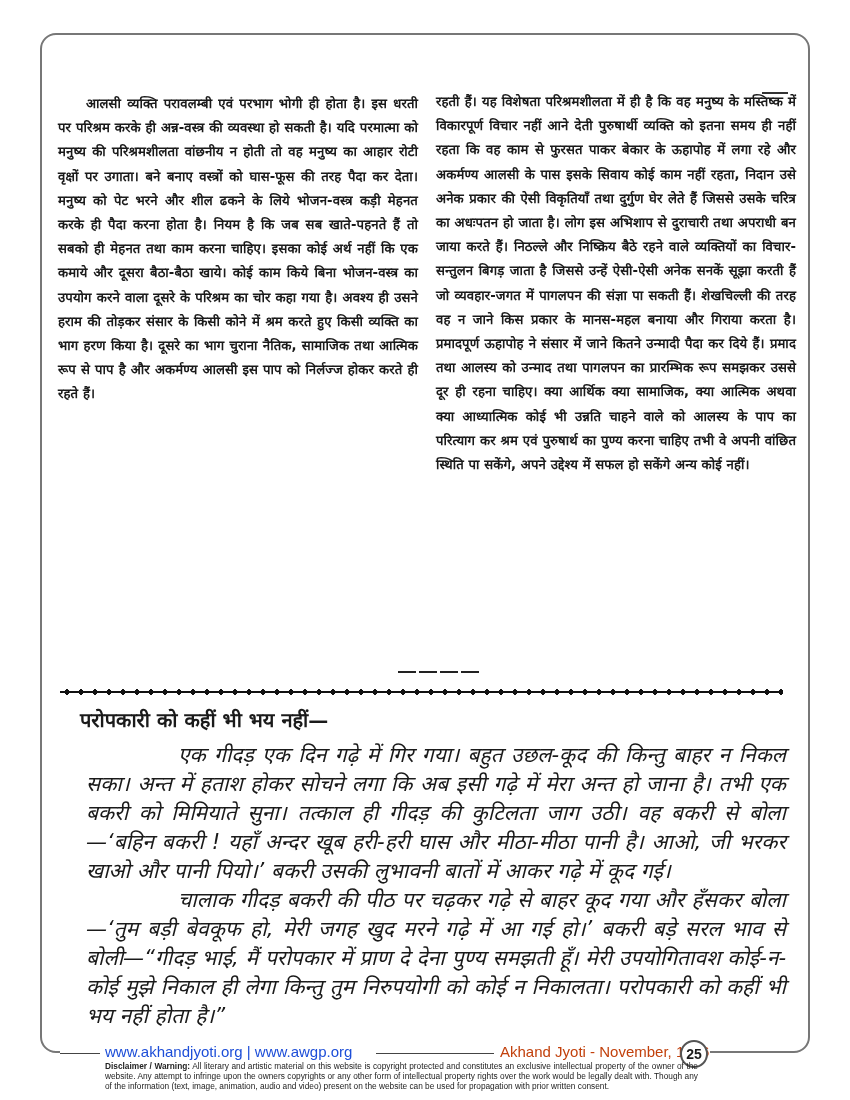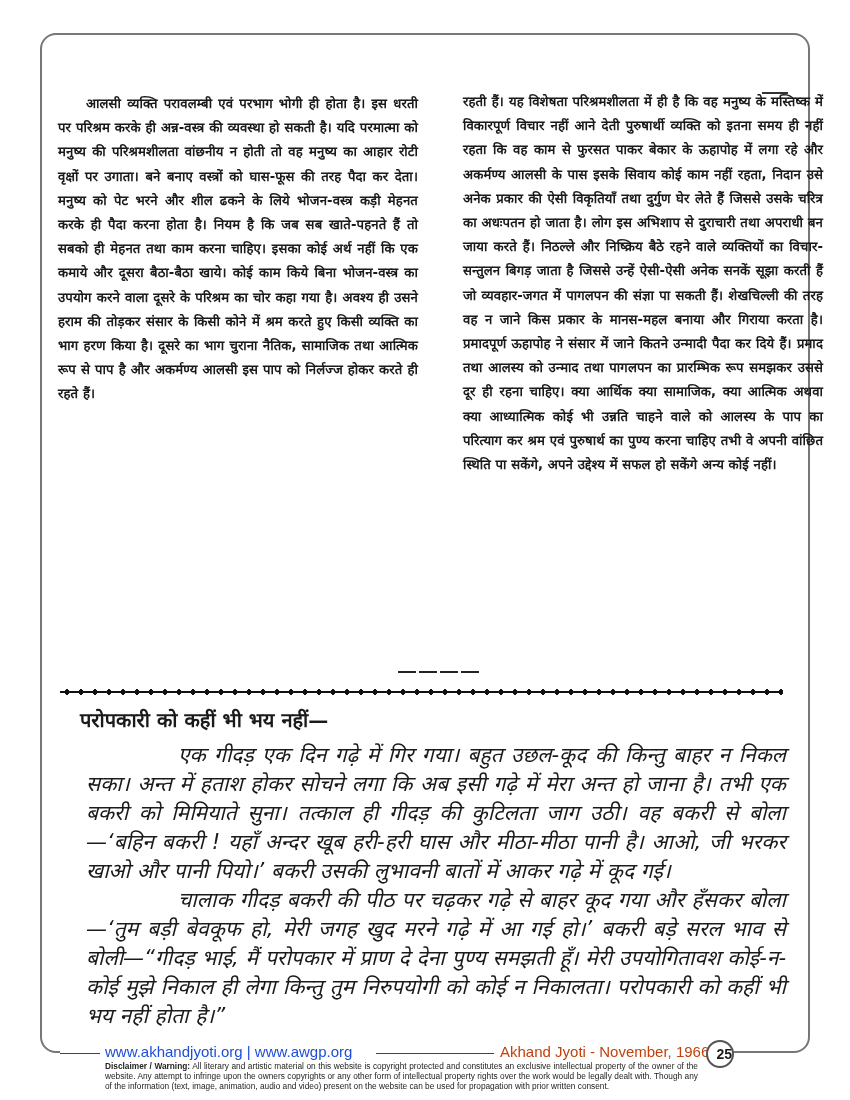--- a/index.html
+++ b/index.html
@@ -1,35 +1,35 @@
 <!DOCTYPE html>
 <html><head>
 <meta charset="utf-8">
 <style>
   html, body { margin: 0; padding: 0; background: #ffffff; }
   body { width: 850px; height: 1100px; position: relative; overflow: hidden; font-family: "DejaVu Sans", sans-serif; color: #1a1a1a; }
   .frame { position: absolute; left: 40px; top: 33px; width: 770px; height: 1020px; border: 2px solid #777; border-radius: 16px; box-sizing: border-box; }
   .frame-gap { position: absolute; left: 60px; top: 1044px; width: 650px; height: 14px; background: #fff; }
   .col { position: absolute; top: 92px; font-size: 13.2px; line-height: 24.2px; text-align: justify; font-weight: bold; letter-spacing: 0.1px; }
   .col.left { left: 58px; width: 360px; }
-  .col.right { left: 436px; width: 360px; top: 90px; margin-left: 27px; }
+  .col.right { left: 436px; width: 360px; top: 90px; }
   .col p { margin: 0; text-indent: 0; }
   .col p.indent { text-indent: 28px; }
   .end-rule { position: absolute; left: 398px; top: 671px; width: 84px; height: 2px; background: repeating-linear-gradient(90deg, #222 0 18px, transparent 18px 21px); }
   .dotline { position: absolute; left: 60px; top: 689px; width: 723px; height: 6px; background:
       radial-gradient(circle at 50% 50%, #111 0 2.6px, transparent 2.8px) 0 0 / 14px 6px repeat-x; }
   .dotline::after { content: ""; position: absolute; left: 0; top: 2px; width: 100%; height: 2px; background: #111; }
   .story-title { position: absolute; left: 80px; top: 706px; font-size: 20px; font-weight: bold; }
   .story { position: absolute; left: 86px; top: 741px; width: 700px; font-size: 21px; line-height: 29px; text-align: justify; font-style: italic; }
   .story p { margin: 0; }
   .story p.indent { text-indent: 92px; }
   .footer-left { position: absolute; left: 105px; top: 1043px; font-family: "Liberation Sans", sans-serif; font-size: 15px; color: #1d4ed8; }
   .footer-line { position: absolute; top: 1053px; height: 1px; background: #444; }
   .footer-right { position: absolute; left: 500px; top: 1043px; font-family: "Liberation Sans", sans-serif; font-size: 15px; color: #c2410c; }
-  .page-num { position: absolute; left: 706px; top: 1040px; width: 24px; height: 24px; border: 2px solid #555; border-radius: 50%; font-family: "Liberation Sans", sans-serif; font-weight: bold; font-size: 14px; text-align: right; line-height: 24px; background: #fff; }
+  .page-num { position: absolute; left: 680px; top: 1040px; width: 24px; height: 24px; border: 2px solid #555; border-radius: 50%; font-family: "Liberation Sans", sans-serif; font-weight: bold; font-size: 14px; text-align: center; line-height: 24px; background: #fff; }
   .disclaimer { position: absolute; left: 105px; top: 1061px; width: 593px; font-family: "Liberation Sans", sans-serif; font-size: 8.3px; line-height: 10px; color: #222; text-align: justify; }
   .disclaimer b { font-weight: bold; }
   .corner-mark { position: absolute; left: 762px; top: 92px; width: 26px; height: 2px; background: #333; }
 </style>
 </head>
 <body>
 
 <div class="frame"></div>
 <div class="frame-gap"></div>
 <div class="corner-mark"></div>

